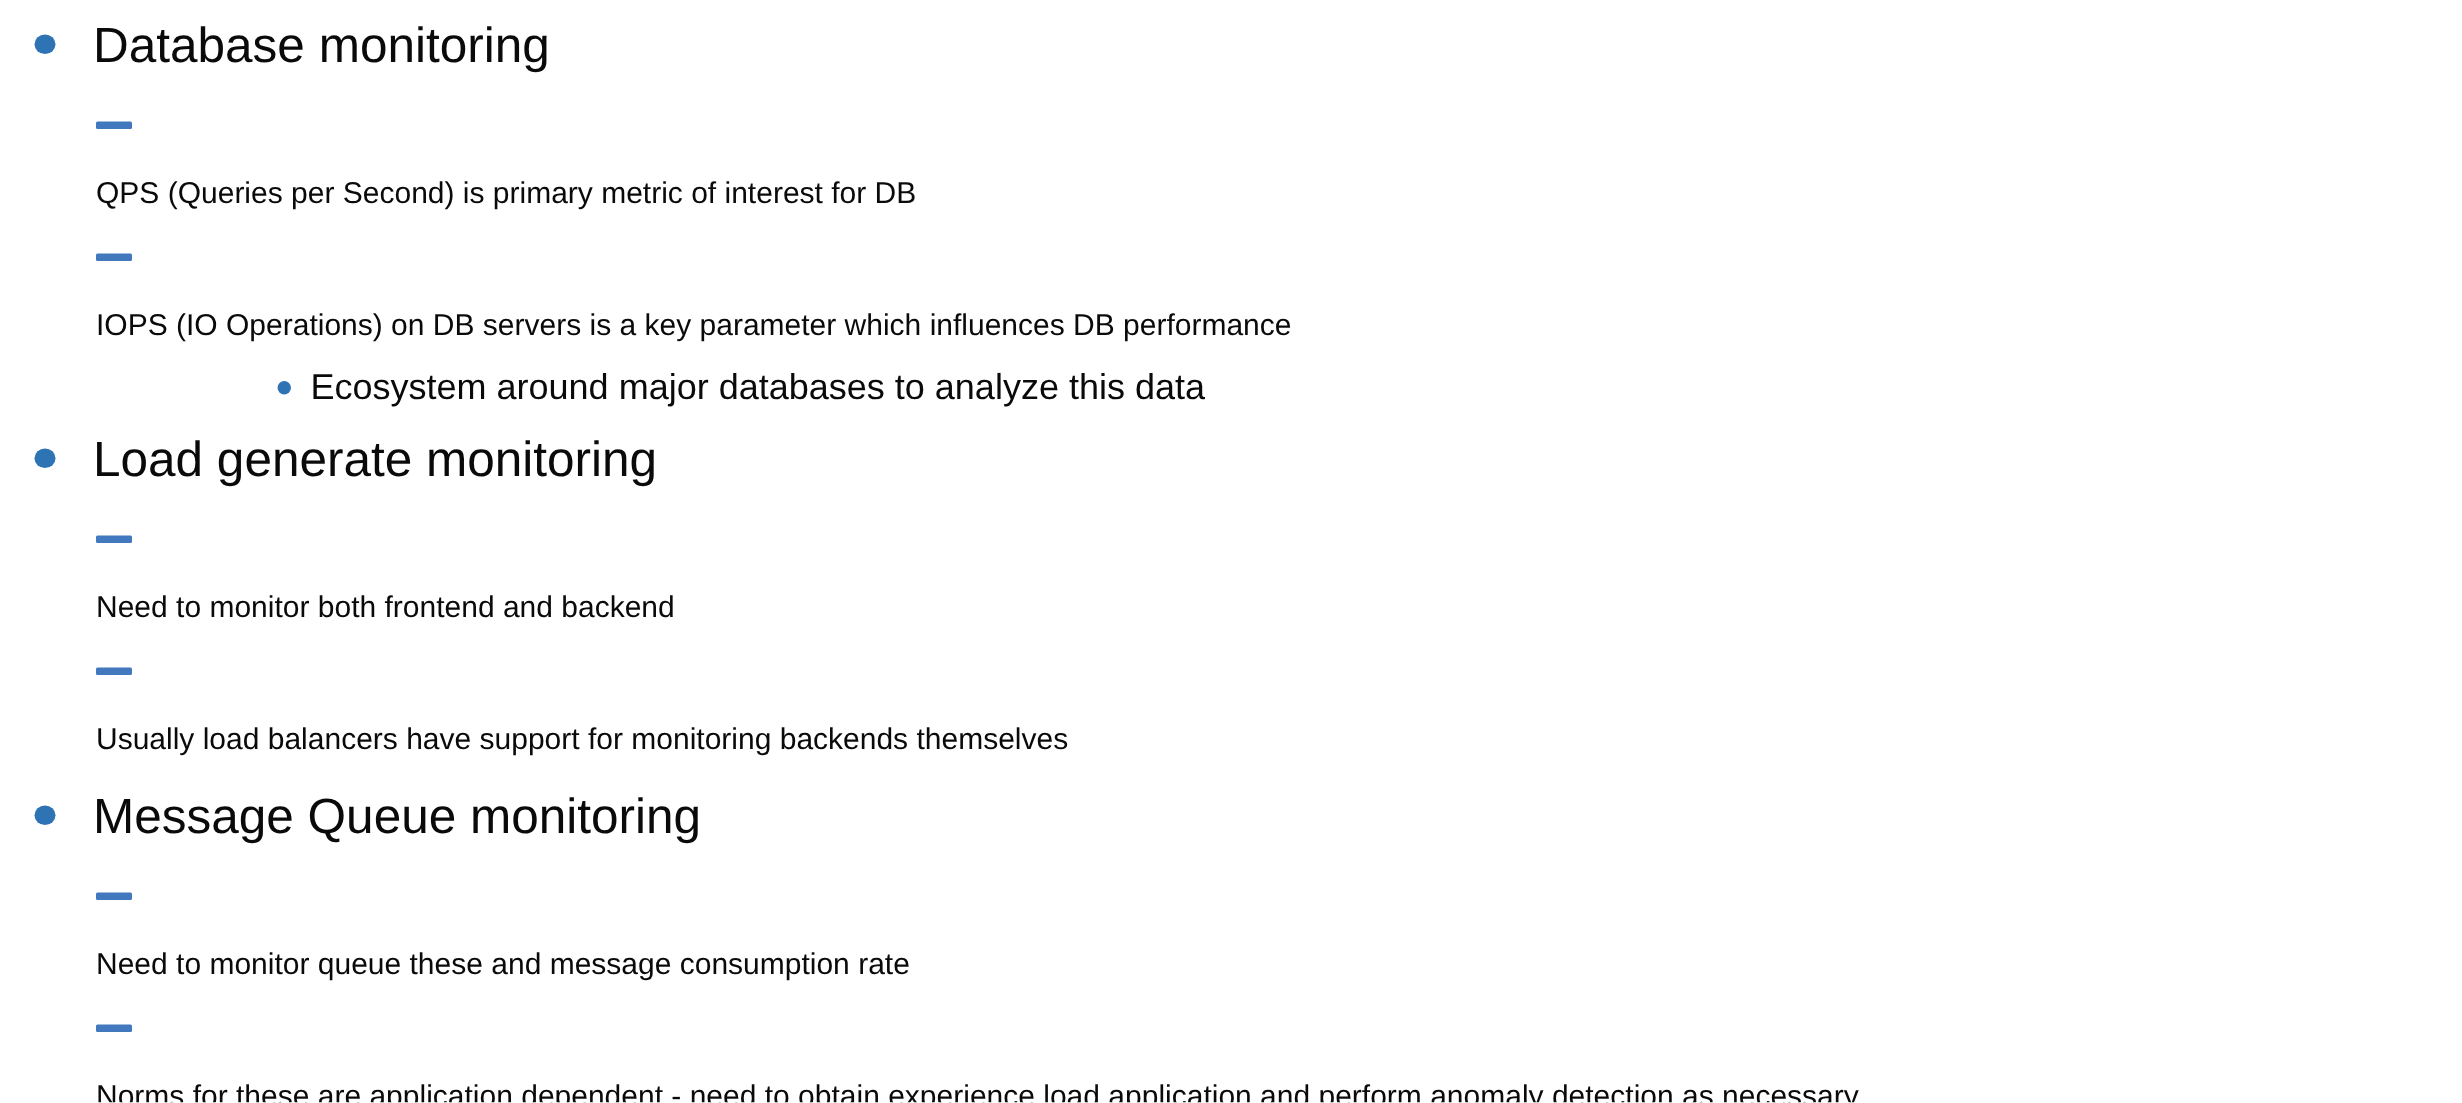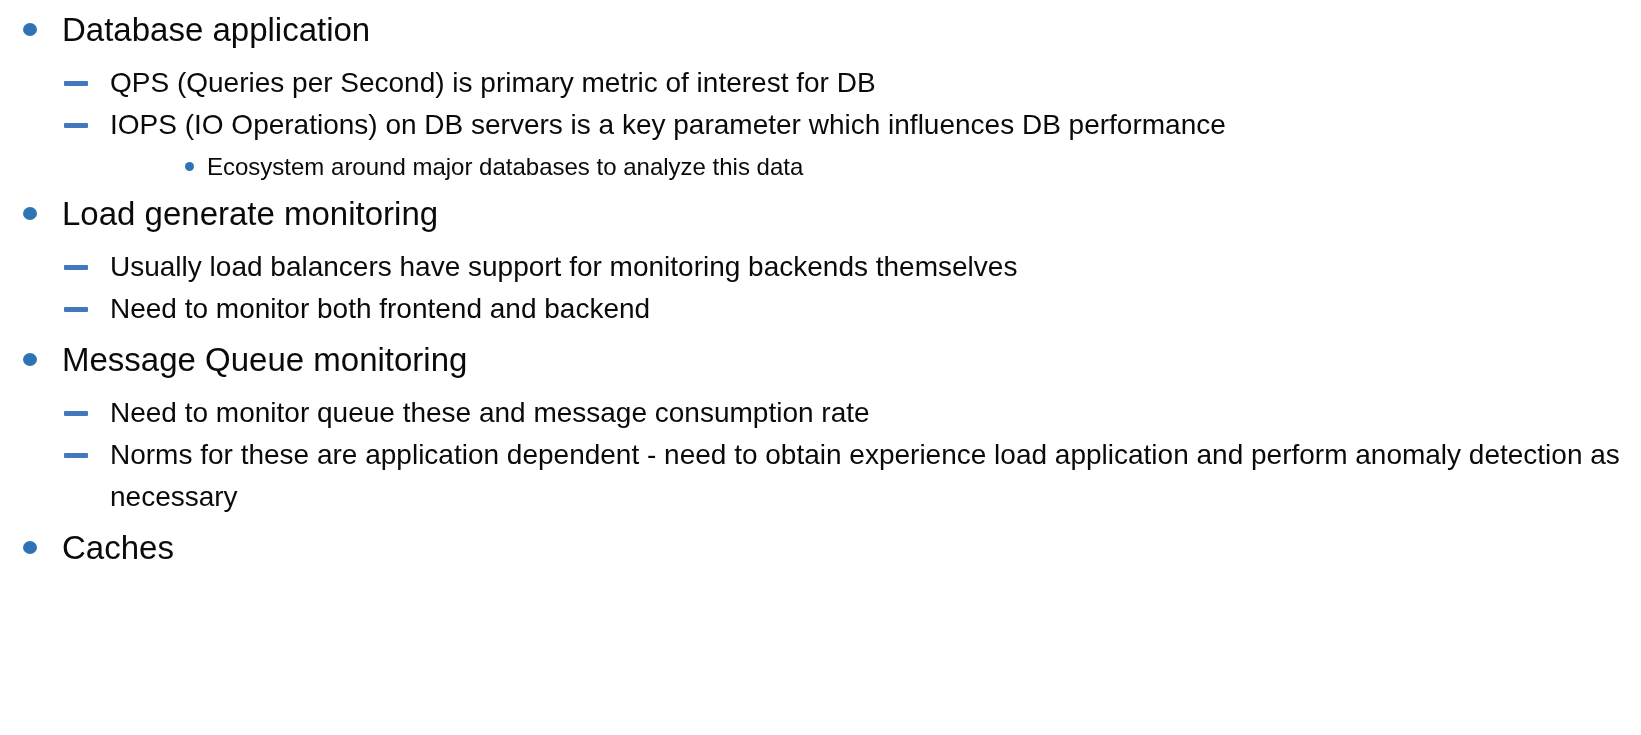--- a/index.html
+++ b/index.html
@@ -30,21 +30,21 @@
     display: block;
     width: 14px; height: 13px;
     border-radius: 50%;
     background: #2e74b5;
     margin-top: 15px;
   }
   .l1-text { flex: 1; }
 
   
   .l2-list { margin-top: 10px; margin-left: 64px; }
-  .l2 { font-size: 28px; line-height: 42px; }
+  .l2 { font-size: 20px; line-height: 42px; flex-direction: column; }
   .l2-marker-box { flex: 0 0 46px; }
   .l2-dash {
     display: block;
     width: 24px; height: 5px;
     background: #4178be;
     border-radius: 1px;
     margin-top: 19px;
   }
   .l2-text { flex: 1; padding-right: 8px; }
 
@@ -63,21 +63,21 @@
 </head>
 <body>
 
 <div class="slide">
 
   <div class="section">
     <div class="row l1">
       <span class="l1-marker-box">
           <span class="l1-bullet"></span>
         </span>
-      <span class="l1-text">Database application</span>
+      <span class="l1-text">Database monitoring</span>
     </div>
     <div class="l2-list">
       <div class="row l2">
         <span class="l2-marker-box">
             <span class="l2-dash"></span>
           </span>
         <span class="l2-text">QPS (Queries per Second) is primary metric of interest for DB</span>
       </div>
       <div class="row l2">
         <span class="l2-marker-box">
@@ -99,27 +99,27 @@
       <span class="l1-marker-box">
           <span class="l1-bullet"></span>
         </span>
       <span class="l1-text">Load generate monitoring</span>
     </div>
     <div class="l2-list">
       <div class="row l2">
         <span class="l2-marker-box">
             <span class="l2-dash"></span>
           </span>
-        <span class="l2-text">Usually load balancers have support for monitoring backends themselves</span>
+        <span class="l2-text">Need to monitor both frontend and backend</span>
       </div>
       <div class="row l2">
         <span class="l2-marker-box">
             <span class="l2-dash"></span>
           </span>
-        <span class="l2-text">Need to monitor both frontend and backend</span>
+        <span class="l2-text">Usually load balancers have support for monitoring backends themselves</span>
       </div>
     </div>
   </div>
 
   <div class="section">
     <div class="row l1">
       <span class="l1-marker-box">
           <span class="l1-bullet"></span>
         </span>
       <span class="l1-text">Message Queue monitoring</span>

